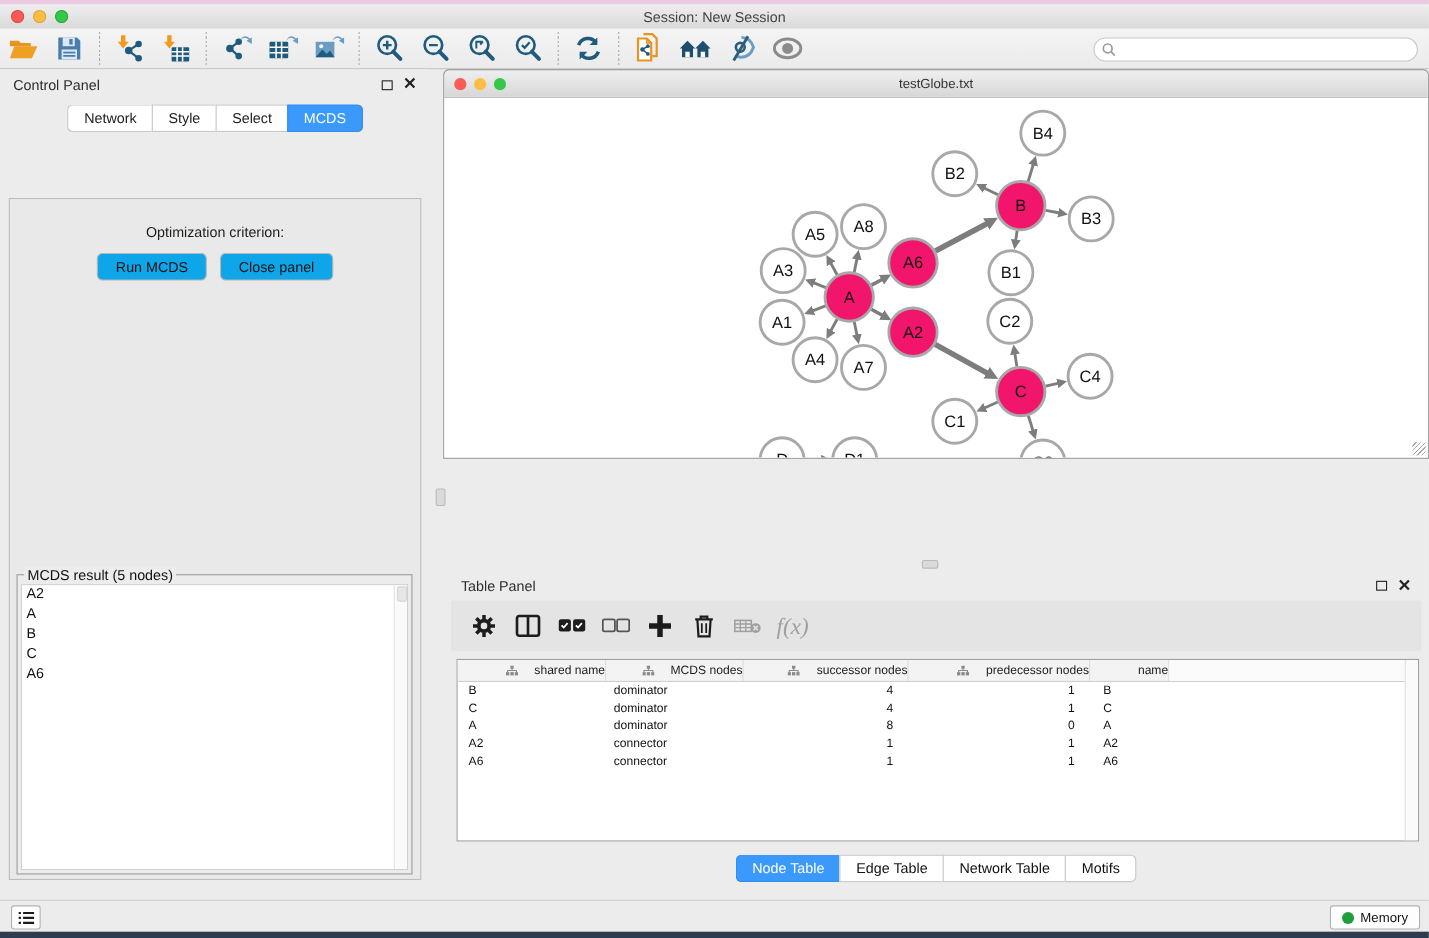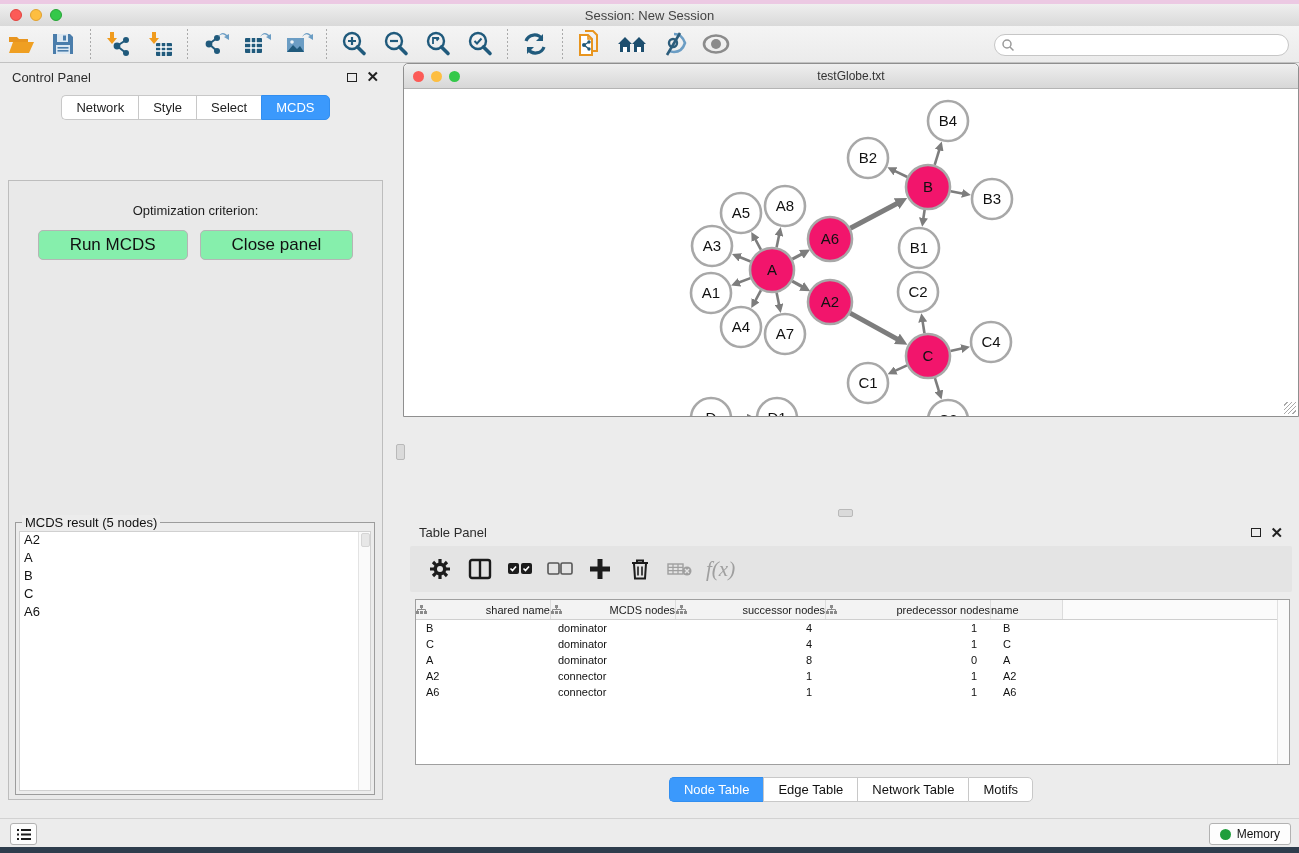--- a/index.html
+++ b/index.html
@@ -46,21 +46,21 @@
     border:1px solid #bdbdbd; background:#e9e9e9; }
   .opt-label { text-align:center; font-size:13px; color:#1d1d1d; margin-top:22px; }
   .dropdown { position:relative; margin:9px 26px 0 34px; height:24px; background:#fff;
     border:1px solid #b9b9b9; border-radius:4px; display:flex; align-items:center; }
   .dropdown-value { font-size:13px; padding-left:8px; color:#111; flex:1; white-space:nowrap; }
   .dropdown-stepper { width:20px; height:22px; background:linear-gradient(#5fa9fd,#2f82f4); border-radius:3px;
     margin-right:1px; display:flex; flex-direction:column; align-items:center; justify-content:center; gap:2px; }
   .chev-up { width:0; height:0; border-left:4px solid transparent; border-right:4px solid transparent; border-bottom:4px solid #fff; }
   .chev-down { width:0; height:0; border-left:4px solid transparent; border-right:4px solid transparent; border-top:4px solid #fff; }
   .cp-buttons { display:flex; justify-content:center; gap:12px; margin-top:12px; }
-  .cp-btn { font-size:17px; padding:4px 31px; background:#86efac; border:1px solid #b5b5b5; border-radius:5px; color:#111; }
+  .cp-btn { font-size:13px; padding:4px 16px; background:#0ea5e9; border:1px solid #b5b5b5; border-radius:5px; color:#111; }
 
   .result-box { position:absolute; left:6px; right:7px; bottom:4px; top:341px;
     border:1px solid #9c9c9c; background:#ececec; }
   .result-legend { position:absolute; top:-8px; left:6px; background:#ececec; font-size:13px; color:#111; padding:0 3px; }
   .result-list { position:absolute; left:3px; right:3px; top:8px; bottom:3px; background:#fff;
     border:1px solid #d0d0d0; overflow:hidden; }
   .result-item { font-size:13px; color:#111; padding:0 0 2px 4px; line-height:16px; }
   .result-scroll { position:absolute; right:0px; top:0; bottom:0; width:12px; background:#fafafa; border-left:1px solid #e3e3e3; }
   .result-thumb { position:absolute; top:1px; left:1.5px; width:9px; height:14px; background:#e7e7e7; border:1px solid #d5d5d5; border-radius:2px; }
 
@@ -82,21 +82,21 @@
 
   
   .table-panel { position:absolute; left:403px; top:519px; width:896px; height:293px; background:#ececec; }
   .tp-titlerow { height:27px; display:flex; align-items:center; padding:0 16px; }
   .tp-toolbar { margin:0 7px; height:46px; background:#e4e4e4; border-radius:2px; display:flex; align-items:center; padding-left:14px; gap:8px; }
   .tp-btn { width:32px; height:34px; display:flex; align-items:center; justify-content:center; }
   .fx-label { font-size:21px; font-style:italic; font-family:Liberation Serif, serif; color:#9f9f9f; margin-left:2px; }
 
   .data-table { position:absolute; left:12px; right:9px; top:80px; bottom:47px; background:#fff; border:1px solid #9f9f9f; overflow:hidden; }
   .thead { display:flex; height:20px; background:#f3f3f3; border-bottom:1px solid #cfcfcf; }
-  .th { display:flex; align-items:center; justify-content:space-between; gap:15px; font-size:11px; color:#1c1c1c; border-right:1px solid #dcdcdc; }
+  .th { display:flex; align-items:center; justify-content:flex-end; gap:15px; font-size:11px; color:#1c1c1c; border-right:1px solid #dcdcdc; }
   .th:nth-child(1){ width:135px; } .th:nth-child(2){ width:125px; } .th:nth-child(3){ width:150px; }
   .th:nth-child(4){ width:165px; } .th:nth-child(5){ width:72px; } .th:nth-child(6){ flex:1; border-right:none; background:#fbfbfb; }
   .trow { display:flex; height:16px; align-items:center; }
   .td { font-size:11px; color:#111; overflow:hidden; white-space:nowrap; }
   .td:nth-child(1){ width:135px; padding-left:10px; }
   .td:nth-child(2){ width:125px; padding-left:7px; }
   .td:nth-child(3){ width:150px; text-align:right; padding-right:14px; }
   .td:nth-child(4){ width:165px; text-align:right; padding-right:14px; }
   .td:nth-child(5){ width:72px; padding-left:12px; }
   .table-scroll { position:absolute; right:0; top:0; bottom:0; width:12px; background:#fafafa; border-left:1px solid #e0e0e0; }

